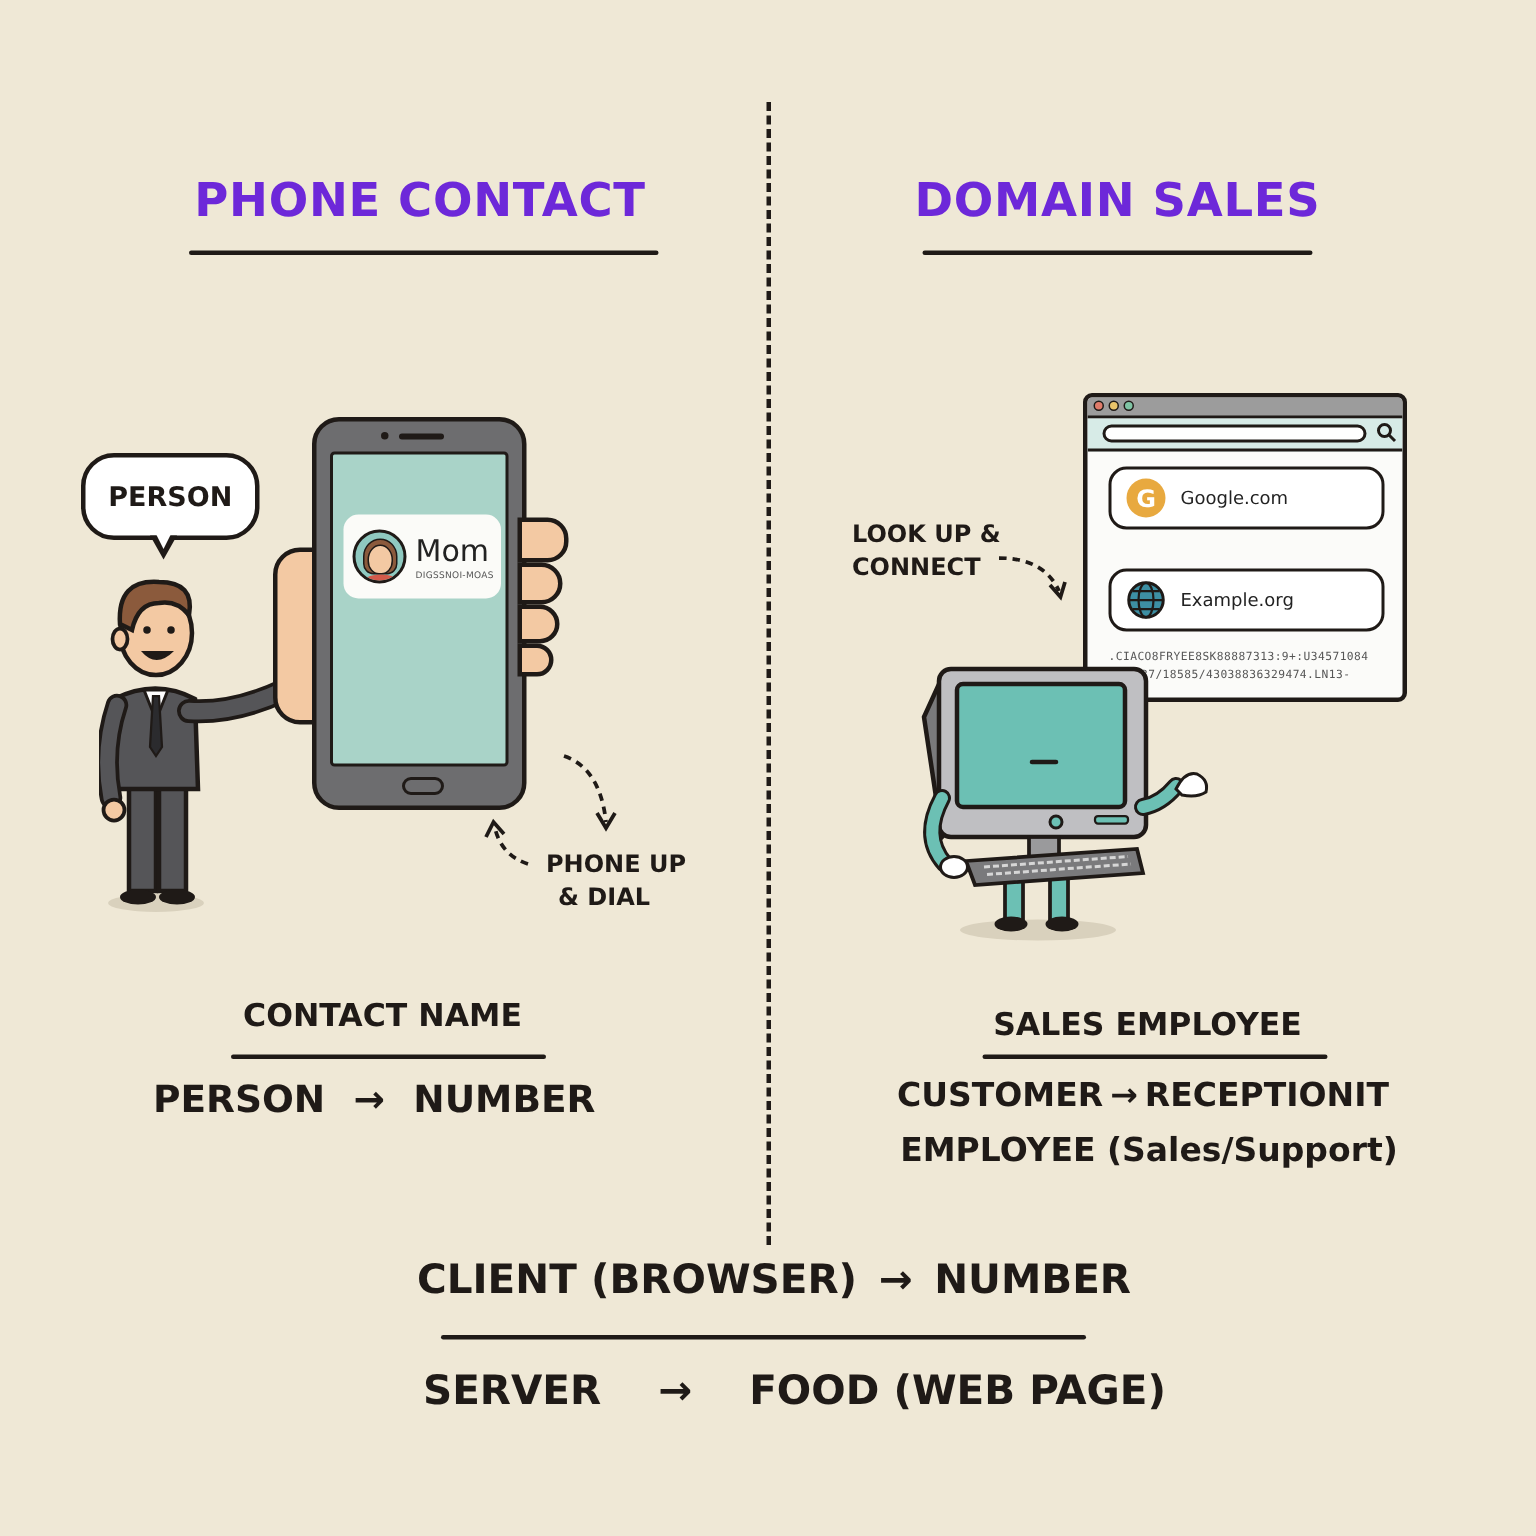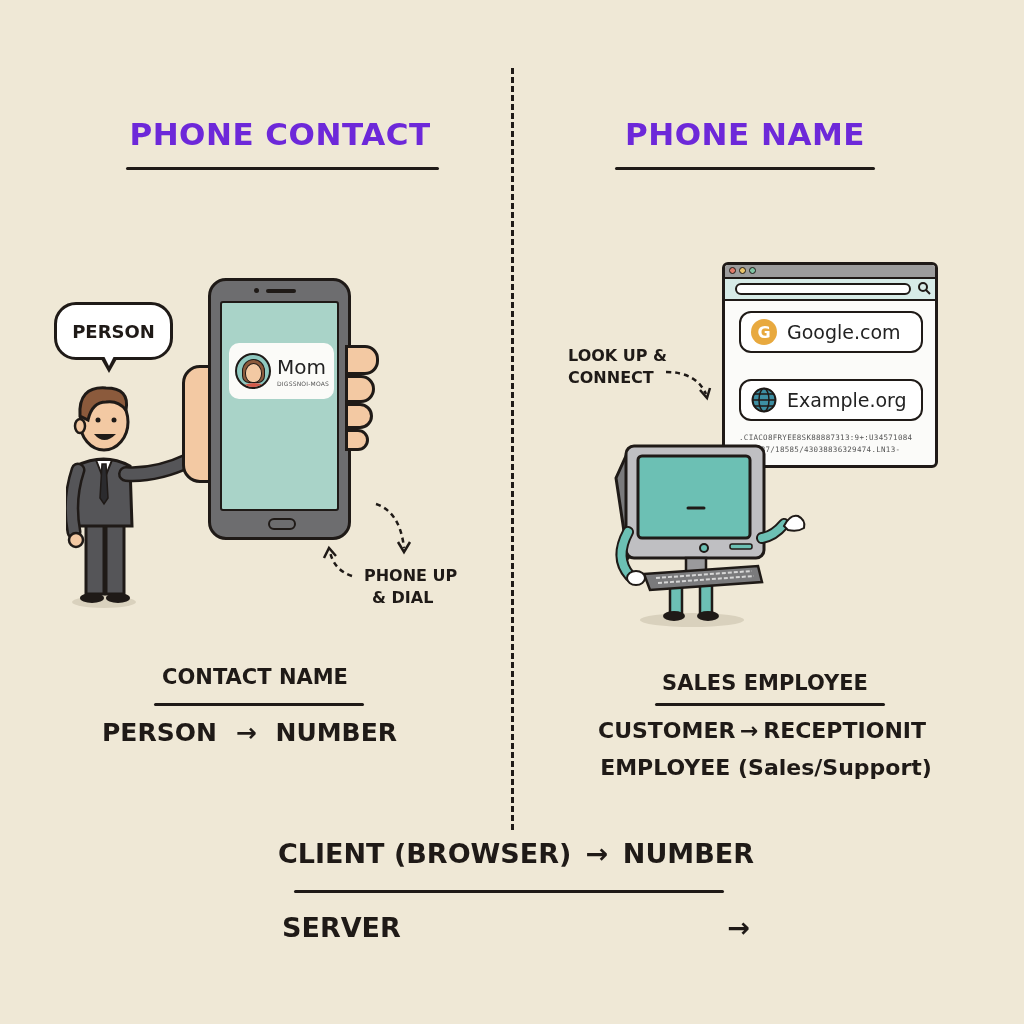--- a/index.html
+++ b/index.html
@@ -84,21 +84,21 @@
   .browser-top { height: 14px; background: #9c9c9c; border-bottom: 2px solid #1f1a17; position: relative; }
   .dot { position: absolute; top: 2px; width: 7px; height: 7px; border-radius: 50%; border: 1.5px solid #1f1a17; }
   .browser-bar { height: 22px; background: #d7ebe7; border-bottom: 2px solid #1f1a17; position: relative; }
   .url-field { position: absolute; left: 10px; top: 4px; width: 176px; height: 12px; background: #fff; border: 2px solid #1f1a17; border-radius: 7px; }
   .search-icon { position: absolute; left: 192px; top: 2px; width: 14px; height: 14px; }
   .site-pill {
     position: absolute; left: 14px; width: 184px; height: 42px; background: #fff;
     border: 2px solid #1f1a17; border-radius: 12px; display: flex; align-items: center; padding-left: 10px;
   }
   .site-icon { width: 26px; height: 26px; border-radius: 50%; flex-shrink: 0; position: relative; }
-  .site-label { margin-left: 10px; font-size: 19px; color: #222; }
+  .site-label { margin-left: 10px; font-size: 12px; color: #222; }
   .ip-text { position: absolute; left: 14px; font-family: "DejaVu Sans Mono", monospace; font-size: 7.5px; color: #555; white-space: nowrap; letter-spacing: 0.3px; }
   
   .computer { position: absolute; left: 608px; top: 440px; width: 210px; height: 190px; }
   .arrow-svg { position: absolute; overflow: visible; }
 </style>
 </head>
 <body>
 
 <div class="divider"></div>
 
@@ -177,21 +177,21 @@
 </div>
 
 <div class="abs label-md" style="left:120px; top:665px; width:270px;">CONTACT NAME</div>
 <div class="rule" style="left:154px; top:703px; width:210px;"></div>
 <div class="abs label-lg" style="left:102px; top:718px; width:295px; display:flex; justify-content:space-between;">
   <span>PERSON</span>
   <span>→</span>
   <span>NUMBER</span>
 </div>
 
-<div class="abs heading" style="left:580px; top:116px; width:330px;">PHONE NAME</div>
+<div class="abs heading" style="left:580px; top:116px; width:330px;">DOMAIN SALES</div>
 <div class="rule" style="left:615px; top:167px; width:260px;"></div>
 
 <div class="abs label-sm" style="left:568px; top:345px;">
   <div>LOOK UP &amp;</div>
   <div>CONNECT</div>
 </div>
 <svg class="arrow-svg" style="left:660px; top:360px; width:60px; height:45px;">
   <path d="M6 12 Q36 12 46 34" fill="none" stroke="#1f1a17" stroke-width="2.5" stroke-dasharray="5 4"></path>
   <path d="M40 30 L47 38 L50 28" fill="none" stroke="#1f1a17" stroke-width="2.5"></path>
 </svg>
@@ -266,13 +266,14 @@
 
 <div class="abs label-lg" style="left:278px; top:838px; width:476px; font-size:27px; display:flex; justify-content:space-between;">
   <span>CLIENT (BROWSER)</span>
   <span>→</span>
   <span>NUMBER</span>
 </div>
 <div class="rule" style="left:294px; top:890px; width:430px;"></div>
 <div class="abs label-lg" style="left:282px; top:912px; width:468px; font-size:27px; display:flex; justify-content:space-between;gap:38px;">
   <span>SERVER</span>
   <span>→</span>
+  <span>FOOD (WEB PAGE)</span>
 </div>
 
 </body></html>

